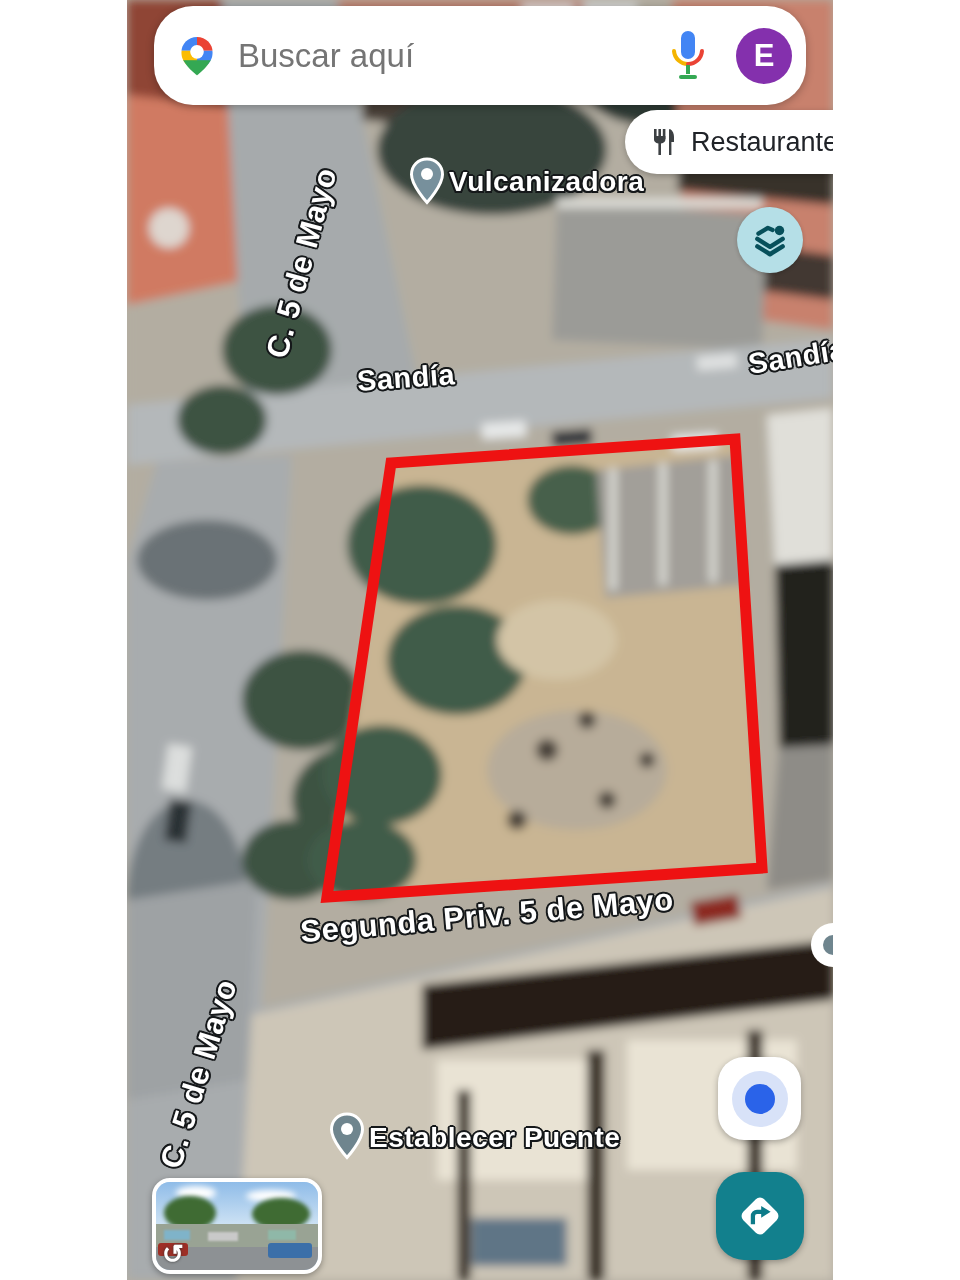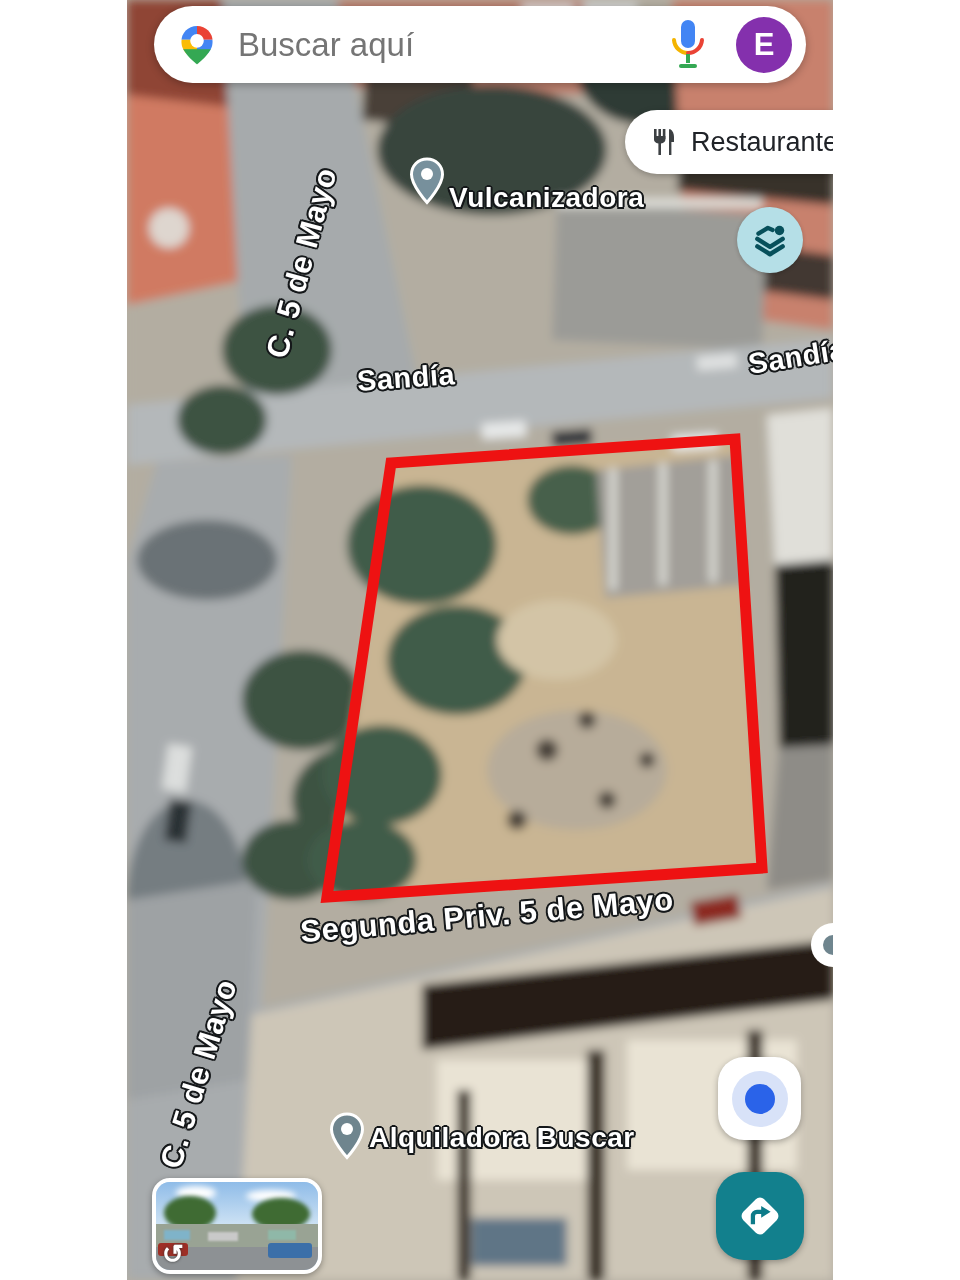--- a/index.html
+++ b/index.html
@@ -8,21 +8,21 @@
   
   .map{position:absolute;left:127px;top:0;width:706px;height:1280px;overflow:hidden;background:#b3ada1;}
   .map svg.scene{position:absolute;left:0;top:0;}
   
   .maptext{position:absolute;color:#fff;font-weight:700;white-space:nowrap;letter-spacing:.5px;
     text-shadow:2px 0 0 #15181a,-2px 0 0 #15181a,0 2px 0 #15181a,0 -2px 0 #15181a,
       1.5px 1.5px 0 #15181a,-1.5px 1.5px 0 #15181a,1.5px -1.5px 0 #15181a,-1.5px -1.5px 0 #15181a;}
   .street{font-size:29px;}
   .poi-label{font-size:28px;font-weight:700;}
   
-  .search-pill{position:absolute;left:27px;top:6px;width:652px;height:77px;background:#fff;border-radius:39px;
+  .search-pill{position:absolute;left:27px;top:6px;width:652px;height:99px;background:#fff;border-radius:39px;
     box-shadow:0 2px 8px rgba(0,0,0,.28);display:flex;align-items:center;z-index:30;}
   .search-pill .logo{margin-left:22px;}
   .search-input{flex:1;border:0;outline:none;font-size:33px;color:#5f6368;margin-left:18px;background:transparent;
     font-family:"Liberation Sans",sans-serif;}
   .mic{width:44px;height:58px;margin-right:26px;cursor:pointer;}
   .avatar{width:56px;height:56px;border-radius:50%;background:#8430ad;color:#fff;font-size:31px;font-weight:700;
     display:flex;align-items:center;justify-content:center;margin-right:14px;cursor:pointer;}
   
   .chip{position:absolute;top:110px;height:64px;background:#fff;border-radius:32px;display:flex;align-items:center;
     box-shadow:0 2px 6px rgba(0,0,0,.25);z-index:30;font-size:27px;color:#202328;white-space:nowrap;cursor:pointer;}
@@ -143,27 +143,27 @@
   <div class="maptext street" style="left:175px;top:263px;transform:translate(-50%,-50%) rotate(-75deg);font-size:31px;">C. 5 de Mayo</div>
   <div class="maptext street" style="left:279px;top:378px;transform:translate(-50%,-50%) rotate(-4deg);">Sandía</div>
   <div class="maptext street" style="left:670px;top:357px;transform:translate(-50%,-50%) rotate(-9deg);">Sandía</div>
   <div class="maptext street" style="left:360px;top:916px;transform:translate(-50%,-50%) rotate(-5deg);font-size:31px;">Segunda Priv. 5 de Mayo</div>
   <div class="maptext street" style="left:72px;top:1074px;transform:translate(-50%,-50%) rotate(-73deg);font-size:31px;">C. 5 de Mayo</div>
 
   <svg class="poi-pin" style="left:281px;top:157px;" width="38" height="48" viewBox="0 0 38 48">
     <path d="M19,2 C10,2 3.5,9 3.5,17.5 c0,11 15.5,28 15.5,28 s15.5,-17 15.5,-28 C34.5,9 28,2 19,2 z" fill="#77909c" stroke="#ffffff" stroke-width="3"></path>
     <circle cx="19" cy="17" r="6" fill="#ffffff"></circle>
   </svg>
-  <div class="maptext poi-label" style="left:322px;top:182px;transform:translate(0,-50%);margin-top:16px;">Vulcanizadora</div>
+  <div class="maptext poi-label" style="left:322px;top:182px;transform:translate(0,-50%);">Vulcanizadora</div>
 
   <svg class="poi-pin" style="left:201px;top:1112px;" width="38" height="48" viewBox="0 0 38 48">
     <path d="M19,2 C10,2 3.5,9 3.5,17.5 c0,11 15.5,28 15.5,28 s15.5,-17 15.5,-28 C34.5,9 28,2 19,2 z" fill="#6f858e" stroke="#ffffff" stroke-width="3"></path>
     <circle cx="19" cy="17" r="6" fill="#ffffff"></circle>
   </svg>
-  <div class="maptext poi-label" style="left:242px;top:1138px;transform:translate(0,-50%);">Alquiladora Buscar</div>
+  <div class="maptext poi-label" style="left:242px;top:1138px;transform:translate(0,-50%);">Establecer Puente</div>
 
   <div class="partial-poi">
       <i></i>
     </div>
 
   <div class="search-pill">
     <svg class="logo" width="42" height="42" viewBox="0 0 40 40">
       <defs>
           <clipPath id="pinclip">
             <path d="M20,2 C11.5,2 5,8.8 5,16.8 c0,10.5 15,21.5 15,21.5 s15,-11 15,-21.5 C35,8.8 28.5,2 20,2 z"></path>

